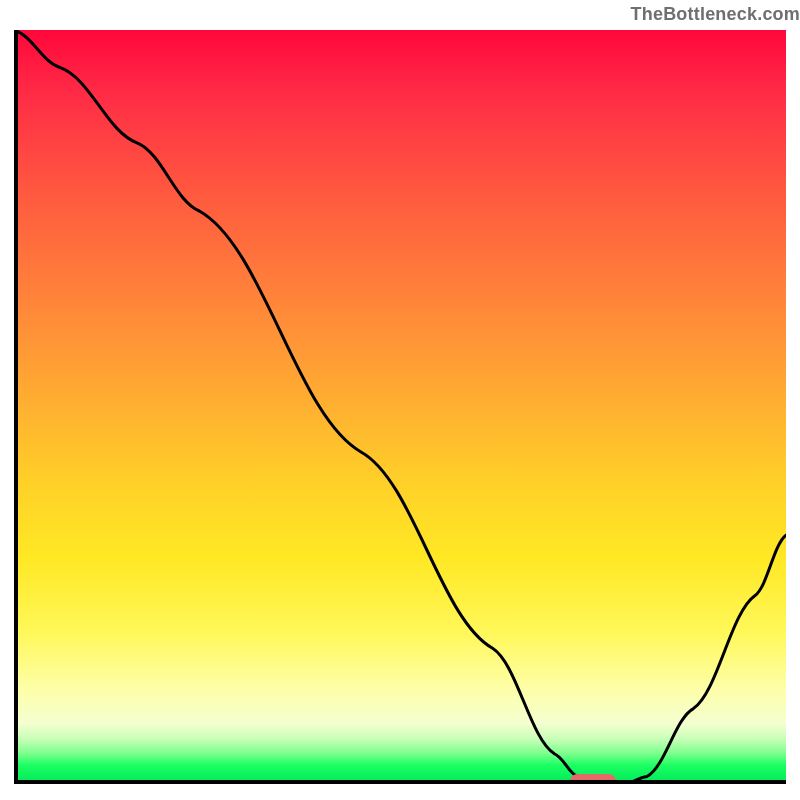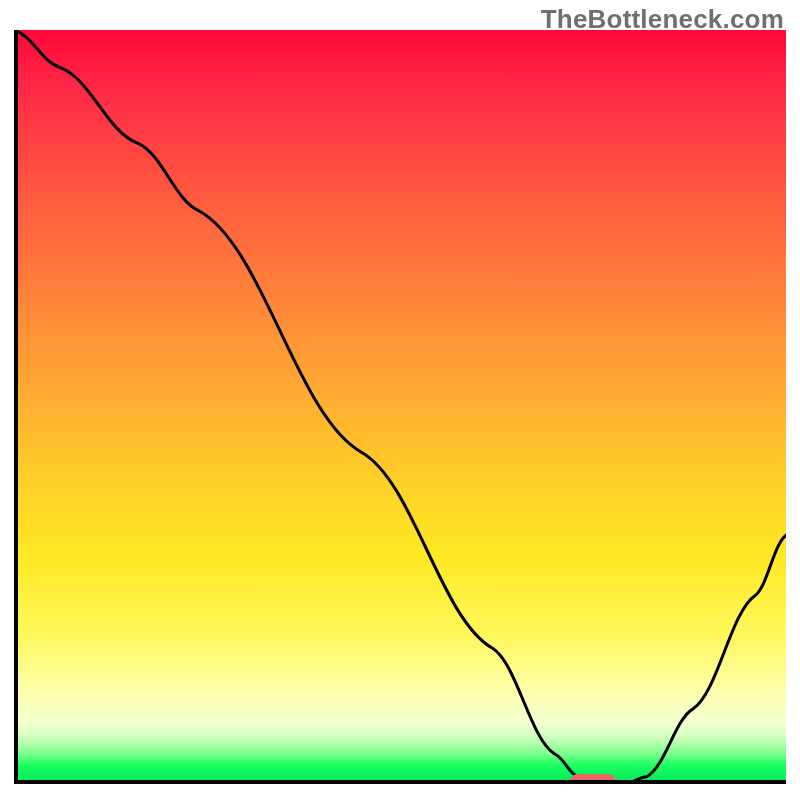--- a/index.html
+++ b/index.html
@@ -12,22 +12,22 @@
   }
   .container {
     position: relative;
     width: 800px;
     height: 800px;
     background: #ffffff;
   }
   .watermark {
     position: absolute;
     top: 4px;
-    right: 16px;
-    font-size: 26px;
+    right: 0;
+    font-size: 18px;
     font-weight: bold;
     color: #6f6f6f;
     z-index: 30;
     letter-spacing: 0.2px;
   }
   .plot-area {
     position: absolute;
     left: 14px;
     top: 30px;
     width: 772px;

